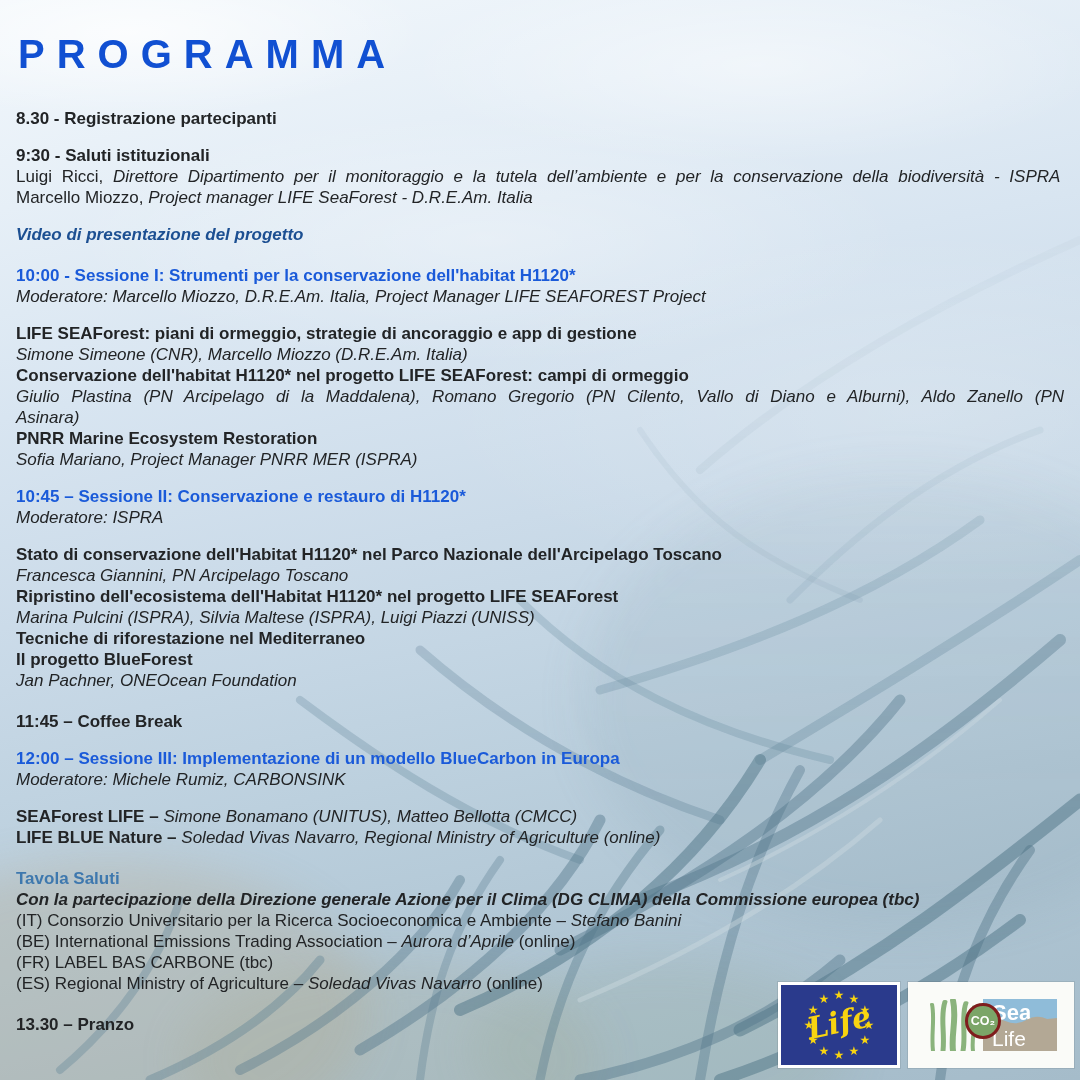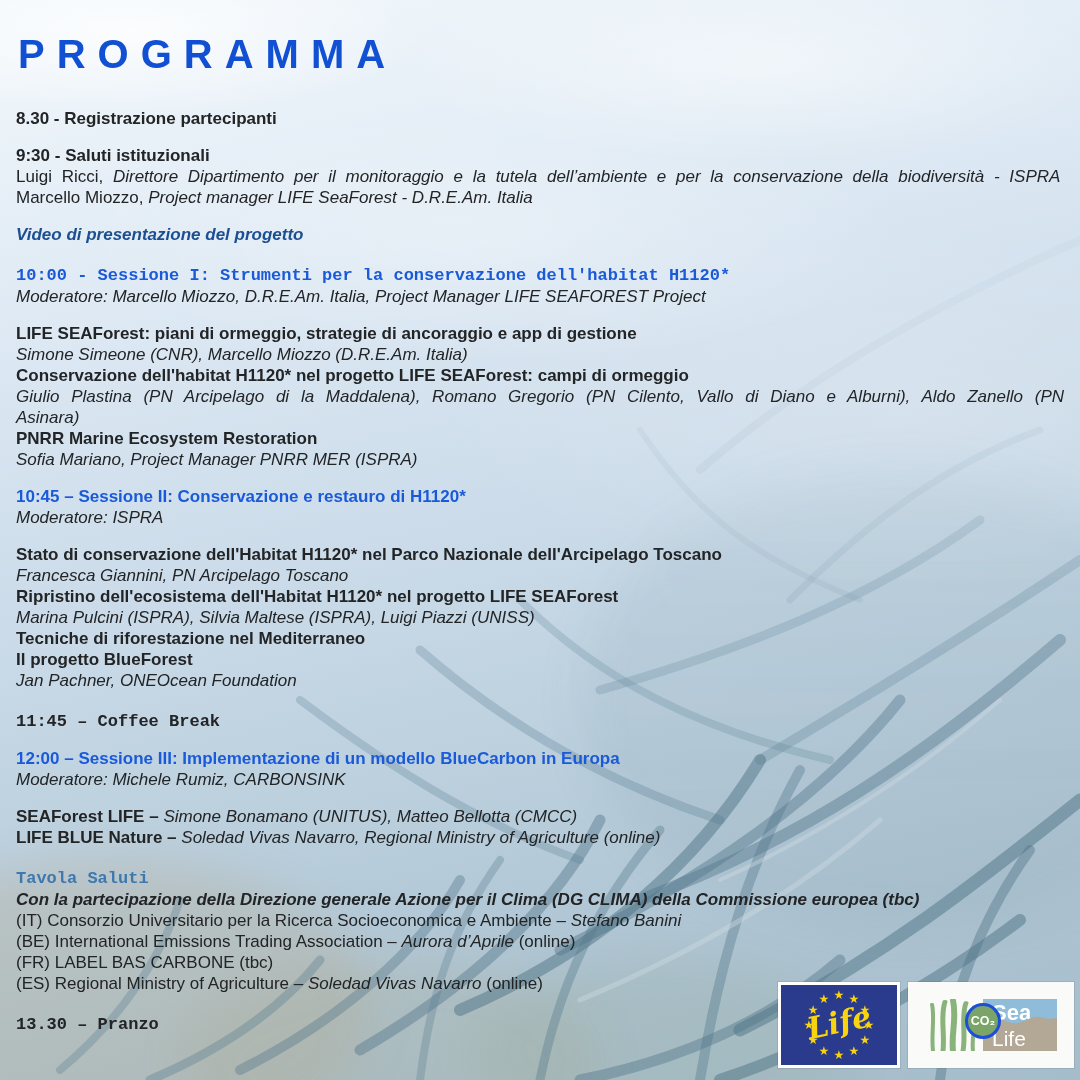--- a/index.html
+++ b/index.html
@@ -14,21 +14,21 @@
       radial-gradient(ellipse 600px 180px at 45% 22%, rgba(255,255,255,.30), rgba(255,255,255,0) 70%),
       radial-gradient(ellipse 700px 260px at 85% 38%, rgba(255,255,255,.18), rgba(255,255,255,0) 70%);}
   .sea{position:absolute;inset:0;width:100%;height:100%;
     -webkit-mask-image:linear-gradient(180deg,rgba(0,0,0,0) 8%,rgba(0,0,0,.45) 30%,rgba(0,0,0,.85) 55%,#000 75%);
     mask-image:linear-gradient(180deg,rgba(0,0,0,0) 8%,rgba(0,0,0,.45) 30%,rgba(0,0,0,.85) 55%,#000 75%);}
   .content{position:absolute;inset:0;padding:30px 16px 0 16px;box-sizing:border-box;}
   .title{margin:0 0 30px 2px;font-size:40px;line-height:48px;font-weight:700;
     letter-spacing:12px;color:#1150d2;}
   .line{margin:0;font-size:17px;line-height:21px;}
   .gap{margin-top:16px;}
-  .gap2{margin-top:20px;font-family:Liberation Mono, monospace;}
+  .gap2{margin-top:20px;}
   .b{font-weight:700;}
   .i{font-style:italic;}
   .bi{font-weight:700;font-style:italic;}
   .blue{color:#1a5ad9;}
   .navy{color:#1c4f92;}
   .steel{color:#3e78ae;}
   .just{text-align:justify;word-spacing:5px;}
   .just2{text-align:justify;word-spacing:4px;}
   
   .logos{position:absolute;right:6px;bottom:12px;display:flex;gap:8px;align-items:stretch;}
@@ -43,21 +43,21 @@
   .sf-logo{position:relative;width:166px;height:86px;background:#fafbf8;box-sizing:border-box;
     padding:17px;display:flex;box-shadow:0 0 0 1px rgba(0,0,0,.08);}
   .sf-grass{width:58px;height:100%;}
   .sf-right{position:relative;flex:1;background:#8fbcd9;overflow:visible;}
   .sf-sea{position:absolute;left:9px;top:1px;color:#fff;font-weight:700;font-size:22px;}
   .sf-forest{position:absolute;left:9px;top:20px;color:#fdfdfd;font-size:22px;font-weight:400;}
   .sf-wave{position:absolute;left:0;bottom:24px;width:100%;height:12px;display:block;}
   .sf-life-band{position:absolute;left:0;bottom:0;width:100%;height:24px;background:#b3a895;}
   .sf-life-band span{position:absolute;left:9px;bottom:0;color:#fff;font-size:21px;font-weight:400;line-height:24px;}
   .sf-co2{position:absolute;left:-18px;bottom:12px;width:36px;height:36px;border-radius:50%;
-    background:#7ba568;border:3px solid #1d4ed8;box-sizing:border-box;display:flex;align-items:center;
+    background:#7ba568;border:3px solid #7f1d1d;box-sizing:border-box;display:flex;align-items:center;
     justify-content:center;color:#fff;font-size:12.5px;font-weight:700;}
 </style>
 </head>
 <body>
 
 <div class="canvas">
 
   <svg class="sea" viewBox="0 0 1080 1080" preserveAspectRatio="none">
     <defs>
         <filter id="blur1" x="-50%" y="-50%" width="200%" height="200%">

